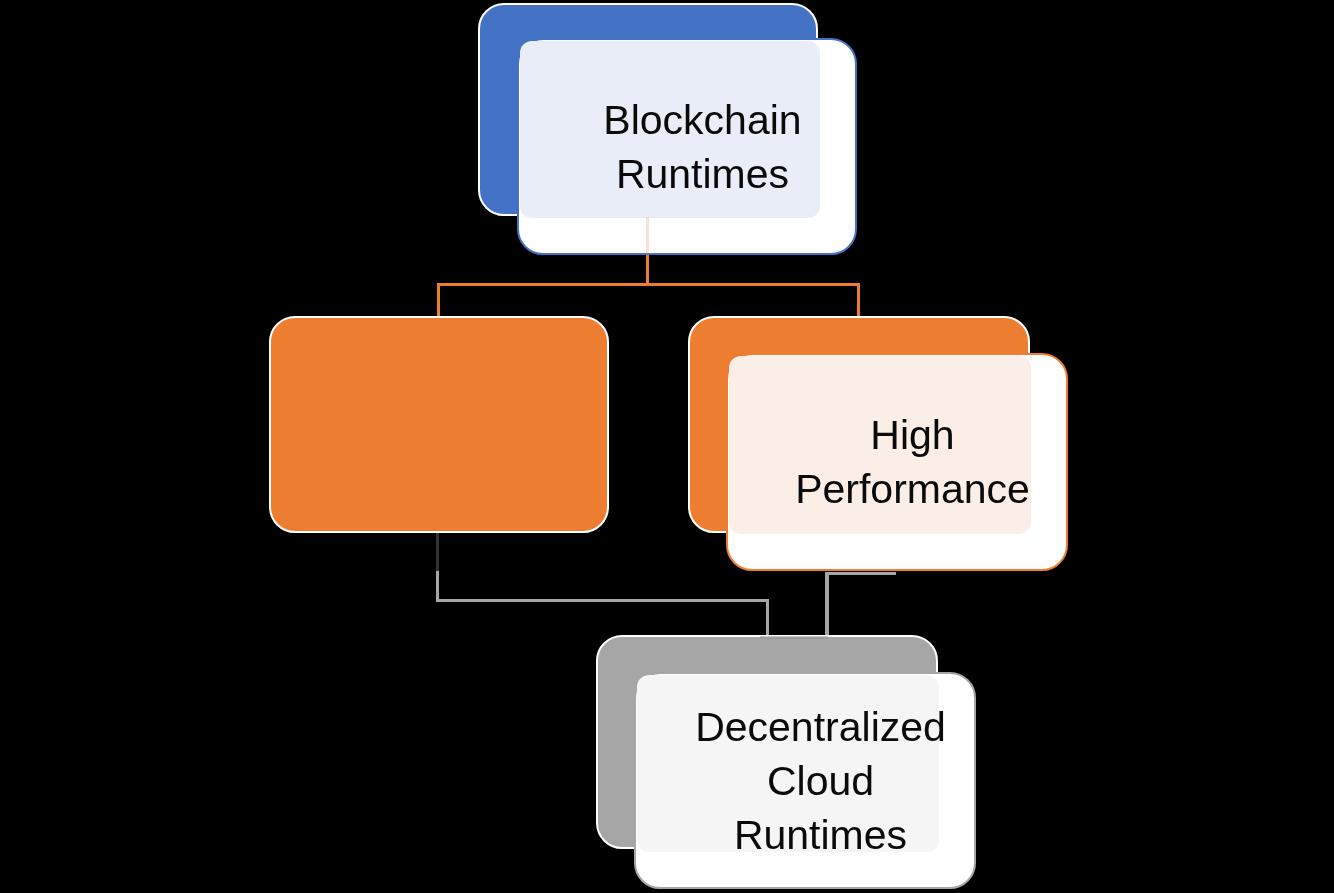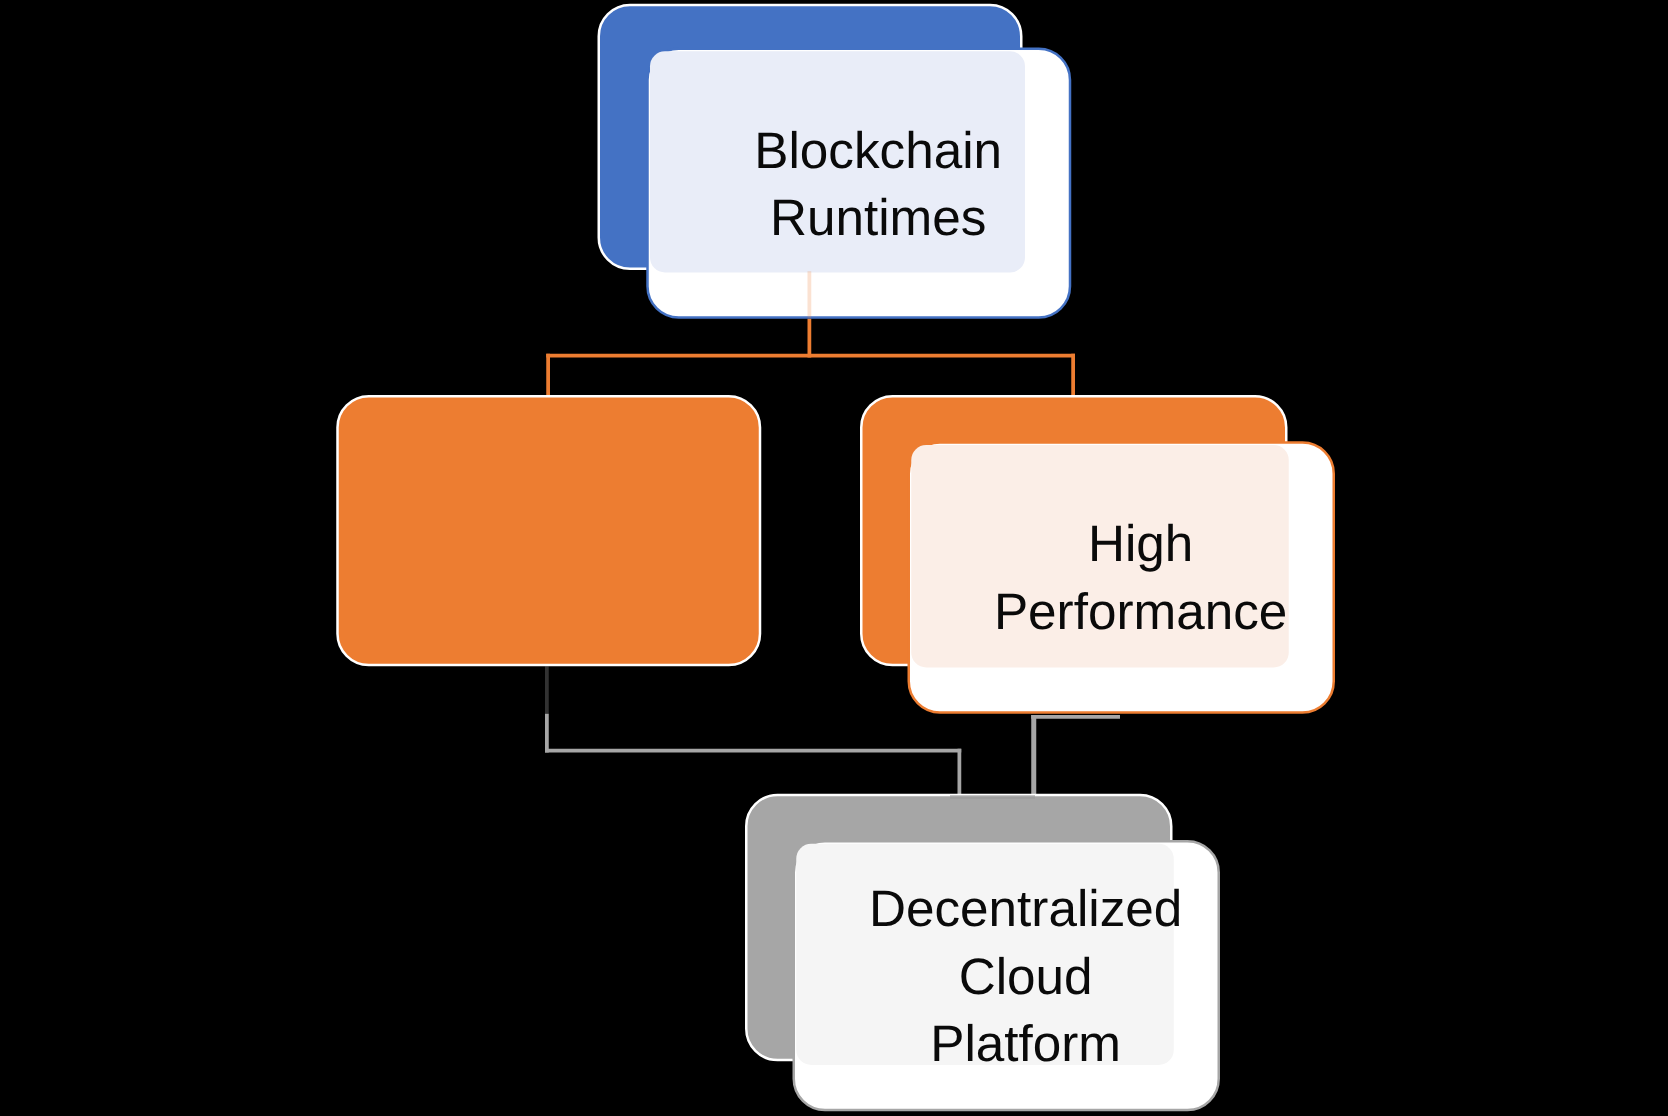--- a/index.html
+++ b/index.html
@@ -111,21 +111,21 @@
 Performance</div>
     </div>
   </div>
 
   <div class="layer n4">
     <div class="back"></div>
     <div class="front">
       <div class="tint"></div>
       <div class="label">Decentralized
 Cloud
-Platform</div>
+Runtimes</div>
     </div>
   </div>
 
   <div class="conn faint-orange" id="c-root-stem-faint"></div>
   <div class="conn faint-gray" id="c-conf-stem-faint"></div>
   <div class="conn seam" id="c-bottom-seam"></div>
 
 </div>
 
 </body></html>

